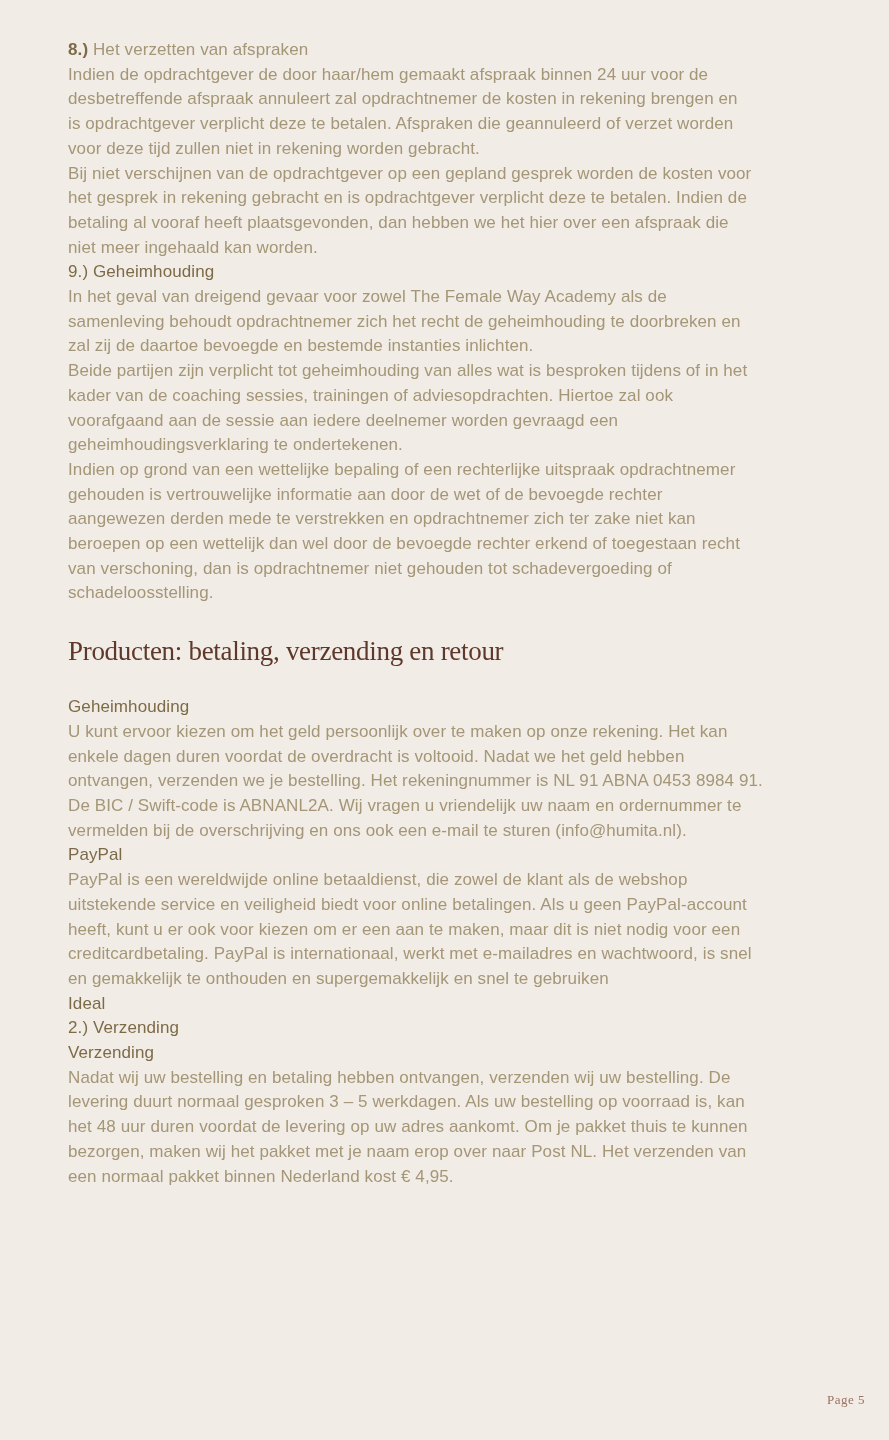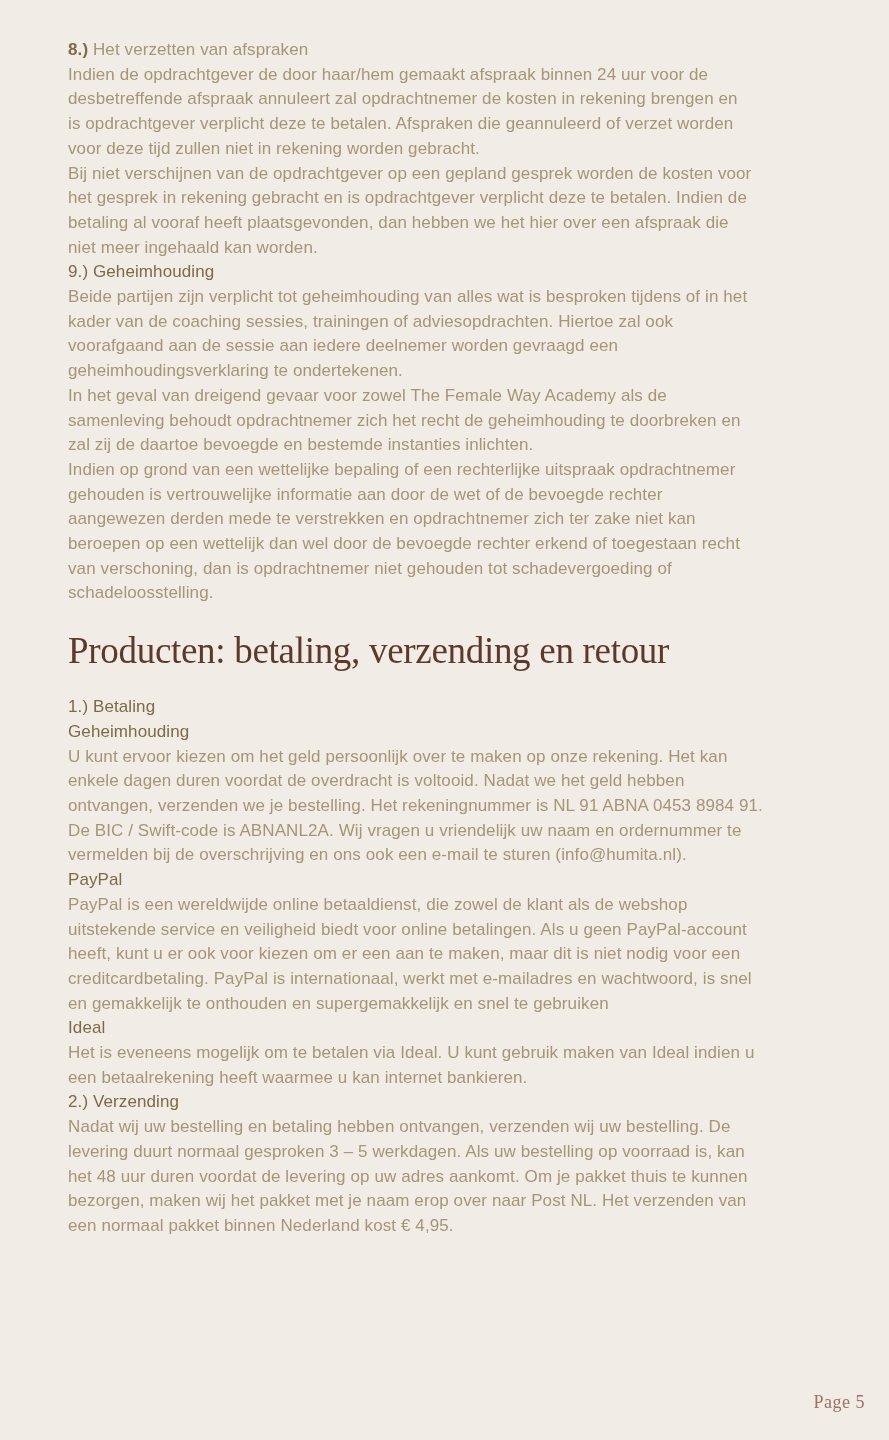--- a/index.html
+++ b/index.html
@@ -38,31 +38,31 @@
     white-space: pre-line;
   }
   .inline-bold {
     font-weight: 700;
     color: #7d6b47;
   }
   .serif-heading {
     margin: 22px 0 21px 0;
     font-family: "Liberation Serif", serif;
     font-weight: 400;
-    font-size: 37px;
+    font-size: 27px;
     line-height: 46px;
     color: #5e392b;
     letter-spacing: -0.3px;
   }
   .page-footer {
     position: absolute;
     right: 24px;
     top: 1392px;
     font-family: "Liberation Serif", serif;
-    font-size: 18px;
+    font-size: 13px;
     color: #9d7163;
     letter-spacing: 0.5px;
   }
 </style>
 </head>
 <body>
 
 <div class="page">
 
   <div class="doc-body">
@@ -71,56 +71,54 @@
     <p class="para">Indien de opdrachtgever de door haar/hem gemaakt afspraak binnen 24 uur voor de
 desbetreffende afspraak annuleert zal opdrachtnemer de kosten in rekening brengen en
 is opdrachtgever verplicht deze te betalen. Afspraken die geannuleerd of verzet worden
 voor deze tijd zullen niet in rekening worden gebracht.</p>
     <p class="para">Bij niet verschijnen van de opdrachtgever op een gepland gesprek worden de kosten voor
 het gesprek in rekening gebracht en is opdrachtgever verplicht deze te betalen. Indien de
 betaling al vooraf heeft plaatsgevonden, dan hebben we het hier over een afspraak die
 niet meer ingehaald kan worden.</p>
 
     <p class="bold-line">9.) Geheimhouding</p>
+    <p class="para">In het geval van dreigend gevaar voor zowel The Female Way Academy als de
+samenleving behoudt opdrachtnemer zich het recht de geheimhouding te doorbreken en
+zal zij de daartoe bevoegde en bestemde instanties inlichten.</p>
     <p class="para">Beide partijen zijn verplicht tot geheimhouding van alles wat is besproken tijdens of in het
 kader van de coaching sessies, trainingen of adviesopdrachten. Hiertoe zal ook
 voorafgaand aan de sessie aan iedere deelnemer worden gevraagd een
 geheimhoudingsverklaring te ondertekenen.</p>
-    <p class="para">In het geval van dreigend gevaar voor zowel The Female Way Academy als de
-samenleving behoudt opdrachtnemer zich het recht de geheimhouding te doorbreken en
-zal zij de daartoe bevoegde en bestemde instanties inlichten.</p>
     <p class="para">Indien op grond van een wettelijke bepaling of een rechterlijke uitspraak opdrachtnemer
 gehouden is vertrouwelijke informatie aan door de wet of de bevoegde rechter
 aangewezen derden mede te verstrekken en opdrachtnemer zich ter zake niet kan
 beroepen op een wettelijk dan wel door de bevoegde rechter erkend of toegestaan recht
 van verschoning, dan is opdrachtnemer niet gehouden tot schadevergoeding of
 schadeloosstelling.</p>
 
     <h1 class="serif-heading">Producten: betaling, verzending en retour</h1>
 
-    <p class="bold-line">1.) Betaling</p>
     <p class="bold-line">Geheimhouding</p>
     <p class="para">U kunt ervoor kiezen om het geld persoonlijk over te maken op onze rekening. Het kan
 enkele dagen duren voordat de overdracht is voltooid. Nadat we het geld hebben
 ontvangen, verzenden we je bestelling. Het rekeningnummer is NL 91 ABNA 0453 8984 91.
 De BIC / Swift-code is ABNANL2A. Wij vragen u vriendelijk uw naam en ordernummer te
 vermelden bij de overschrijving en ons ook een e-mail te sturen (info@humita.nl).</p>
 
     <p class="bold-line">PayPal</p>
     <p class="para">PayPal is een wereldwijde online betaaldienst, die zowel de klant als de webshop
 uitstekende service en veiligheid biedt voor online betalingen. Als u geen PayPal-account
 heeft, kunt u er ook voor kiezen om er een aan te maken, maar dit is niet nodig voor een
 creditcardbetaling. PayPal is internationaal, werkt met e-mailadres en wachtwoord, is snel
 en gemakkelijk te onthouden en supergemakkelijk en snel te gebruiken</p>
 
     <p class="bold-line">Ideal</p>
-    <p class="para">Het is eveneens mogelijk om te betalen via Ideal. U kunt gebruik maken van Ideal indien u
-een betaalrekening heeft waarmee u kan internet bankieren.</p>
 
     <p class="bold-line">2.) Verzending</p>
+    <p class="bold-line">Verzending</p>
     <p class="para">Nadat wij uw bestelling en betaling hebben ontvangen, verzenden wij uw bestelling. De
 levering duurt normaal gesproken 3 – 5 werkdagen. Als uw bestelling op voorraad is, kan
 het 48 uur duren voordat de levering op uw adres aankomt. Om je pakket thuis te kunnen
 bezorgen, maken wij het pakket met je naam erop over naar Post NL. Het verzenden van
 een normaal pakket binnen Nederland kost € 4,95.</p>
 
   </div>
 
   <div class="page-footer">Page 5</div>
 

